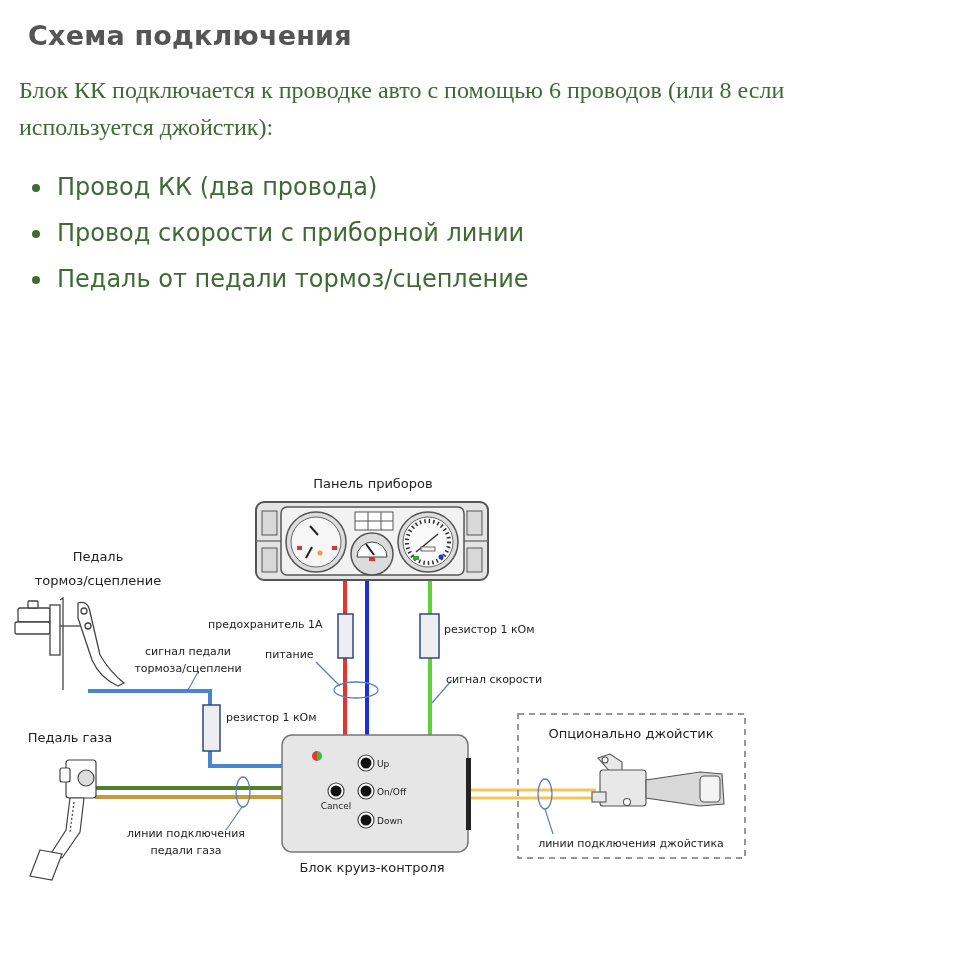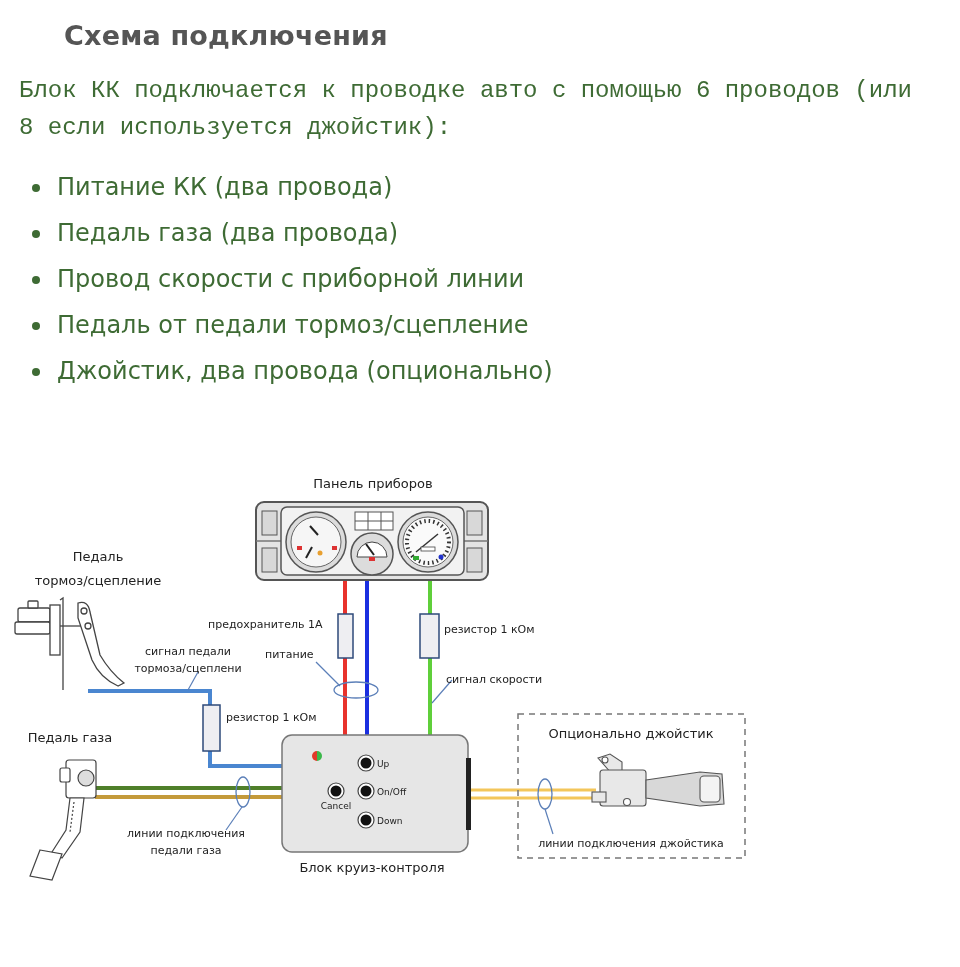--- a/index.html
+++ b/index.html
@@ -1,36 +1,34 @@
 <!DOCTYPE html>
 <html><head>
 <meta charset="utf-8">
 <style>
   html, body { margin: 0; padding: 0; background: #ffffff; }
   body { width: 960px; height: 967px; position: relative; overflow: hidden; font-family: "DejaVu Sans", sans-serif; }
-  .title { position: absolute; left: 28px; top: 20px; font-size: 27px; font-weight: bold; color: #555555; letter-spacing: 0.2px; font-family: "DejaVu Sans", sans-serif; margin-left: 36px; }
-  .intro { position: absolute; left: 19px; top: 72px; width: 900px; font-size: 24px; line-height: 37px; color: #3e6b34; font-family: Liberation Mono, monospace; }
+  .title { position: absolute; left: 28px; top: 20px; font-size: 27px; font-weight: bold; color: #555555; letter-spacing: 0.2px; font-family: "DejaVu Sans", sans-serif; }
+  .intro { position: absolute; left: 19px; top: 72px; width: 900px; font-size: 24px; line-height: 37px; color: #3e6b34; font-family: Liberation Serif, serif; }
   ul.bullets { position: absolute; left: 0; top: 168px; margin: 0; padding: 0; list-style: none; }
   ul.bullets li { position: relative; height: 46px; padding-left: 57px; font-size: 24px; line-height: 38px; color: #3e6b34; white-space: nowrap; }
   ul.bullets li .dot { position: absolute; left: 32px; top: 16px; width: 8px; height: 8px; border-radius: 50%; background: #3e6b34; }
   svg.diagram { position: absolute; left: 0; top: 440px; }
   .lbl { font-family: "DejaVu Sans", sans-serif; fill: #222; }
 </style>
 </head>
 <body>
 
 <div class="title">Схема подключения</div>
 <div class="intro">Блок КК подключается к проводке авто с помощью 6 проводов (или 8 если используется джойстик):</div>
 
 <ul class="bullets">
-  <li><span class="dot"></span><span>Питание КК (два провода)</span></li>
-  <li><span class="dot"></span><span>Педаль газа (два провода)</span></li>
+  <li><span class="dot"></span><span>Провод КК (два провода)</span></li>
   <li><span class="dot"></span><span>Провод скорости с приборной линии</span></li>
   <li><span class="dot"></span><span>Педаль от педали тормоз/сцепление</span></li>
-  <li><span class="dot"></span><span>Джойстик, два провода (опционально)</span></li>
 </ul>
 
 <svg class="diagram" width="960" height="527" viewBox="0 0 960 527">
 
   <line x1="345" y1="138" x2="345" y2="297" stroke="#e8322c" stroke-width="4"></line>
   <line x1="367" y1="138" x2="367" y2="297" stroke="#1a2fe0" stroke-width="4"></line>
 
   <line x1="430" y1="138" x2="430" y2="297" stroke="#5fcf3a" stroke-width="4"></line>
 
   <polyline points="88,251 210,251 210,326 283,326" fill="none" stroke="#4a86d0" stroke-width="4"></polyline>

